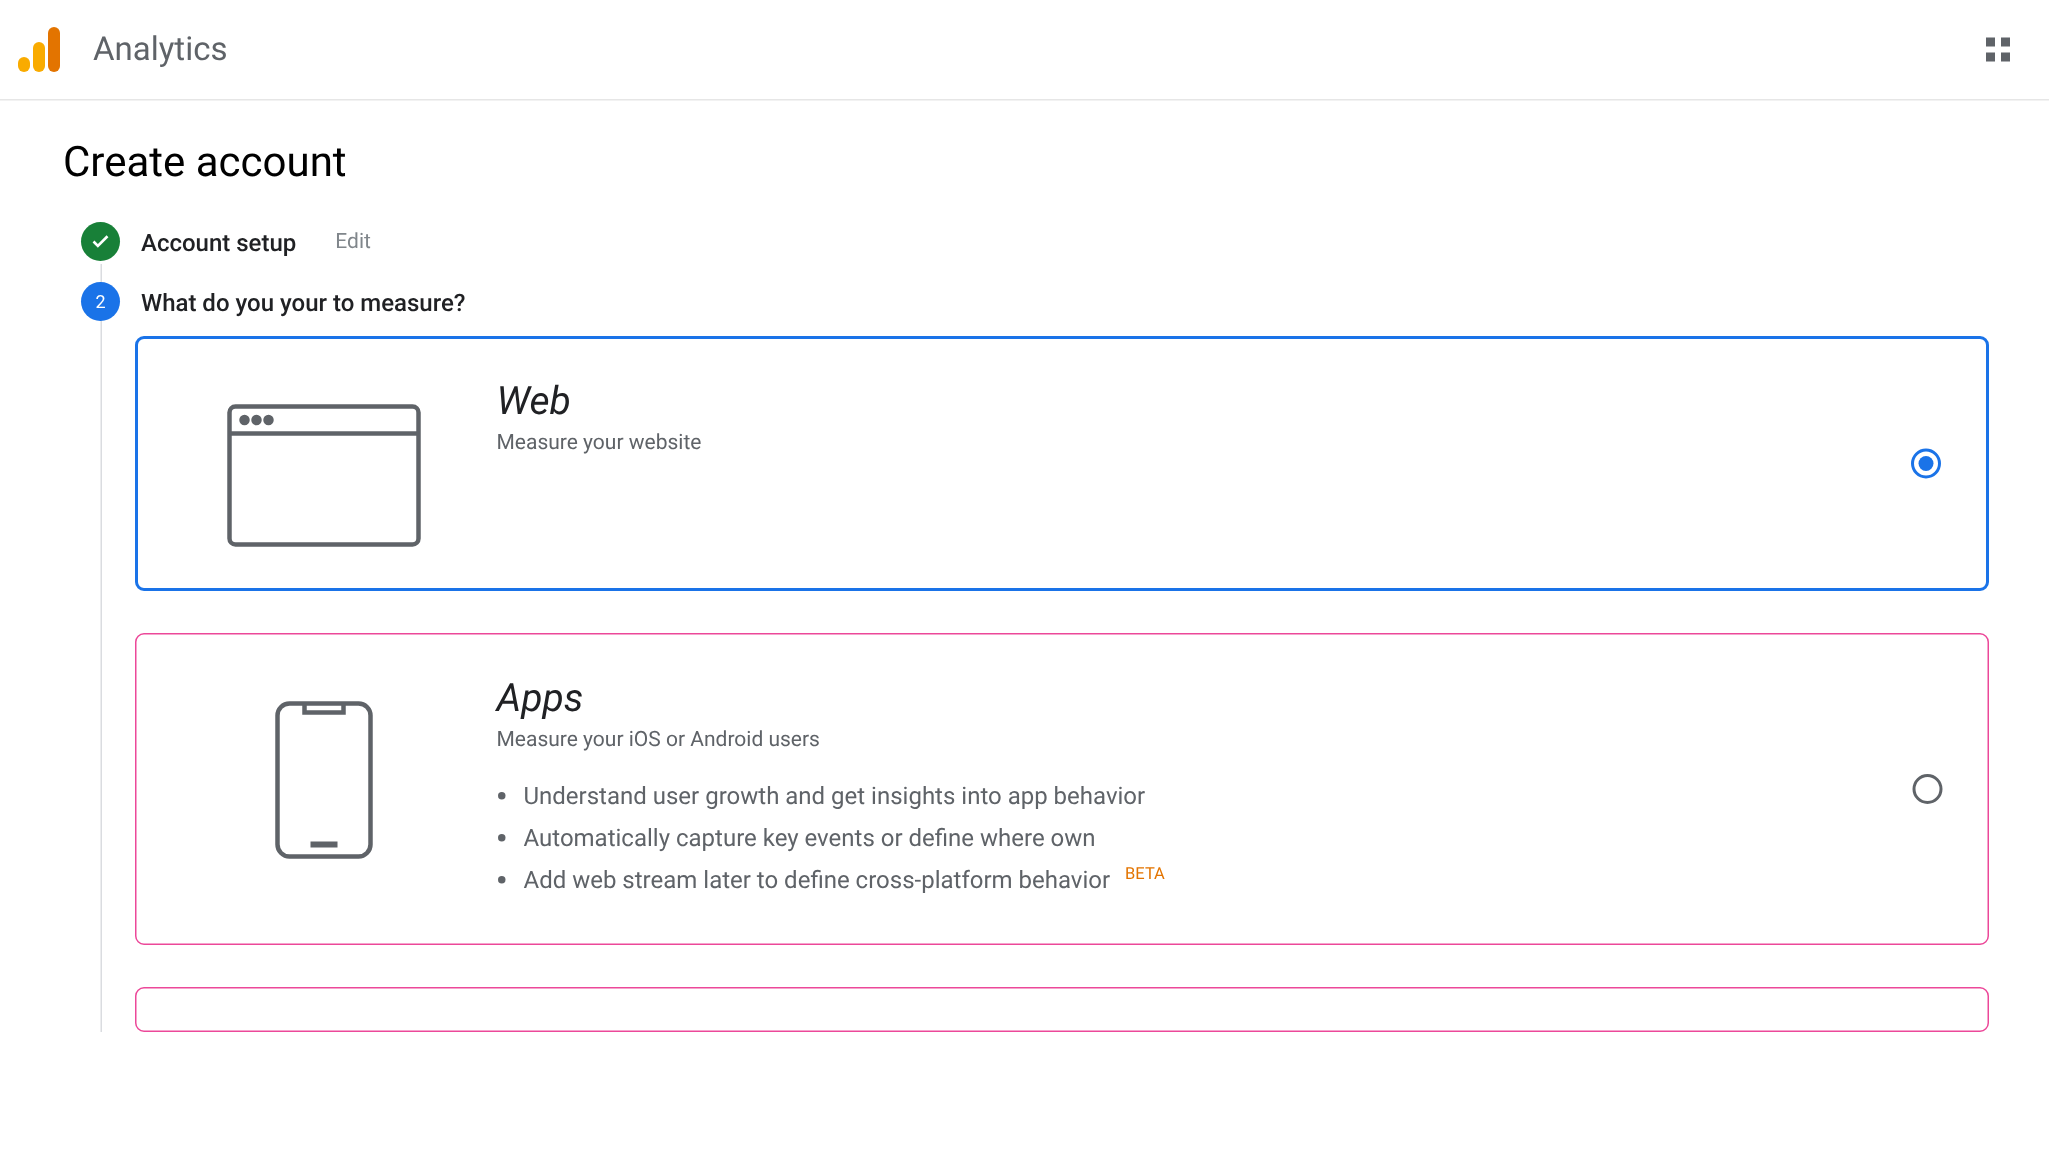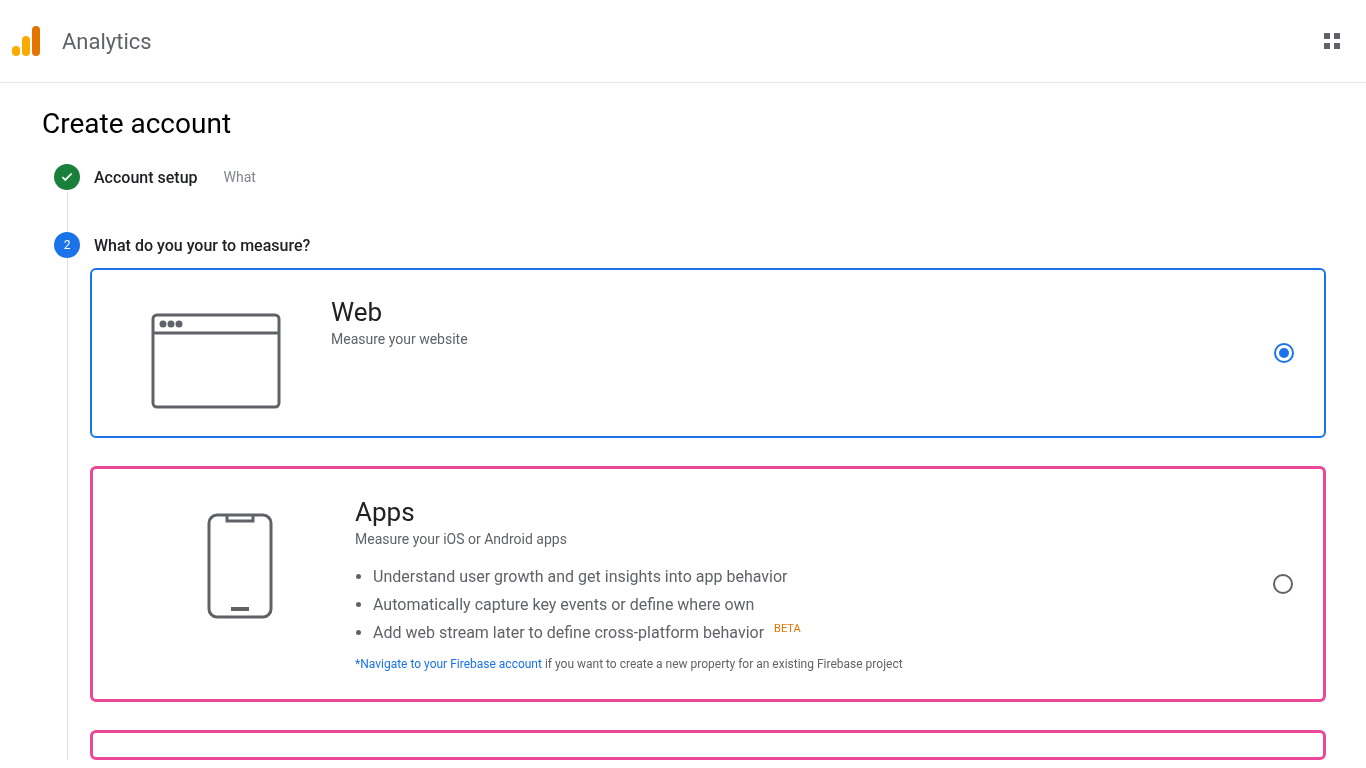--- a/index.html
+++ b/index.html
@@ -11,21 +11,21 @@
       font-family: 'Google Sans', Roboto, Arial, sans-serif;
       background: #fff;
       color: #202124;
     }
     .header {
       display: flex;
       align-items: center;
       justify-content: space-between;
       padding: 10px 20px 10px 12px;
       border-bottom: 1px solid #e6e6e6;
-      height: 83px;
+      height: 67px;
     }
     .header-left {
       display: flex;
       align-items: center;
       gap: 22px;
     }
     .logo {
       display: flex;
       align-items: flex-end;
       gap: 2px;
@@ -75,21 +75,21 @@
       top: 28px;
       bottom: 0;
       width: 1px;
       background: #dadce0;
     }
     .step-row {
       display: flex;
       align-items: center;
       gap: 14px;
       position: relative;
-      margin-bottom: 42px;
+      margin-bottom: 14px;
     }
     .step-circle {
       width: 26px;
       height: 26px;
       border-radius: 50%;
       display: flex;
       align-items: center;
       justify-content: center;
       color: #fff;
       font-size: 12px;
@@ -114,23 +114,23 @@
       font-size: 14px;
       color: #80868b;
       margin-left: 12px;
       cursor: pointer;
     }
     .step-content {
       margin-left: 36px;
       padding-top: 10px;
     }
     .option-card {
-      border: 3px solid #ec4899;
+      border: 1px solid #ec4899;
       border-radius: 6px;
-      padding: 28px 30px 28px 82px;
+      padding: 28px 30px 28px 60px;
       display: flex;
       align-items: flex-start;
       gap: 50px;
       margin-bottom: 28px;
       cursor: pointer;
       position: relative;
     }
     .option-card.selected {
       border: 2px solid #1a73e8;
       padding: 27px 29px 27px 59px;
@@ -144,20 +144,21 @@
       padding-top: 16px;
     }
     .option-body {
       flex: 1;
     }
     .option-title {
       font-size: 26px;
       font-weight: 400;
       color: #202124;
       margin-bottom: 4px;
+      font-style: italic;
     }
     .option-subtitle {
       font-size: 14px;
       color: #5f6368;
       margin-bottom: 16px;
     }
     .option-body ul {
       padding-left: 18px;
     }
     .option-body li {
@@ -245,21 +246,21 @@
   <div class="stepper">
     <div class="stepper-line"></div>
 
     <div class="step-row">
       <div class="step-circle completed">
         <svg class="checkmark" viewBox="0 0 24 24" fill="none" stroke="#fff" stroke-width="3">
           <polyline points="4,12 9,17 20,6"></polyline>
         </svg>
       </div>
       <div class="step-label completed">Account setup</div>
-      <div class="edit-link">What</div>
+      <div class="edit-link">Edit</div>
     </div>
 
     <div class="step-row" style="margin-bottom:0;">
       <div class="step-circle active">2</div>
       <div class="step-label">What do you your to measure?</div>
     </div>
 
     <div class="step-content">
 
       <div class="option-card selected">
@@ -284,32 +285,29 @@
       <div class="option-card">
         <div class="option-icon">
           <svg class="phone-icon" viewBox="0 0 66 106" fill="none" stroke="#5f6368" stroke-width="3">
             <rect x="2" y="2" width="62" height="102" rx="8"></rect>
             <path d="M20 2 L20 8 L46 8 L46 2" fill="none"></path>
             <line x1="24" y1="96" x2="42" y2="96" stroke-width="4"></line>
           </svg>
         </div>
         <div class="option-body">
           <div class="option-title">Apps</div>
-          <div class="option-subtitle">Measure your iOS or Android apps</div>
+          <div class="option-subtitle">Measure your iOS or Android users</div>
           <ul>
             <li>Understand user growth and get insights into app behavior</li>
             <li>Automatically capture key events or define where own</li>
             <li>
               <span>Add web stream later to define cross-platform behavior</span>
               <span class="beta-badge">BETA</span>
             </li>
           </ul>
-          <div class="firebase-note">
-            <a href="#">*Navigate to your Firebase account</a><span> if you want to create a new property for an existing Firebase project</span>
-          </div>
         </div>
         <div class="radio-wrap">
           <div class="radio"></div>
         </div>
       </div>
 
       <div class="option-card" style="min-height:30px; padding-top:10px; padding-bottom:10px;">
       </div>
 
     </div>

